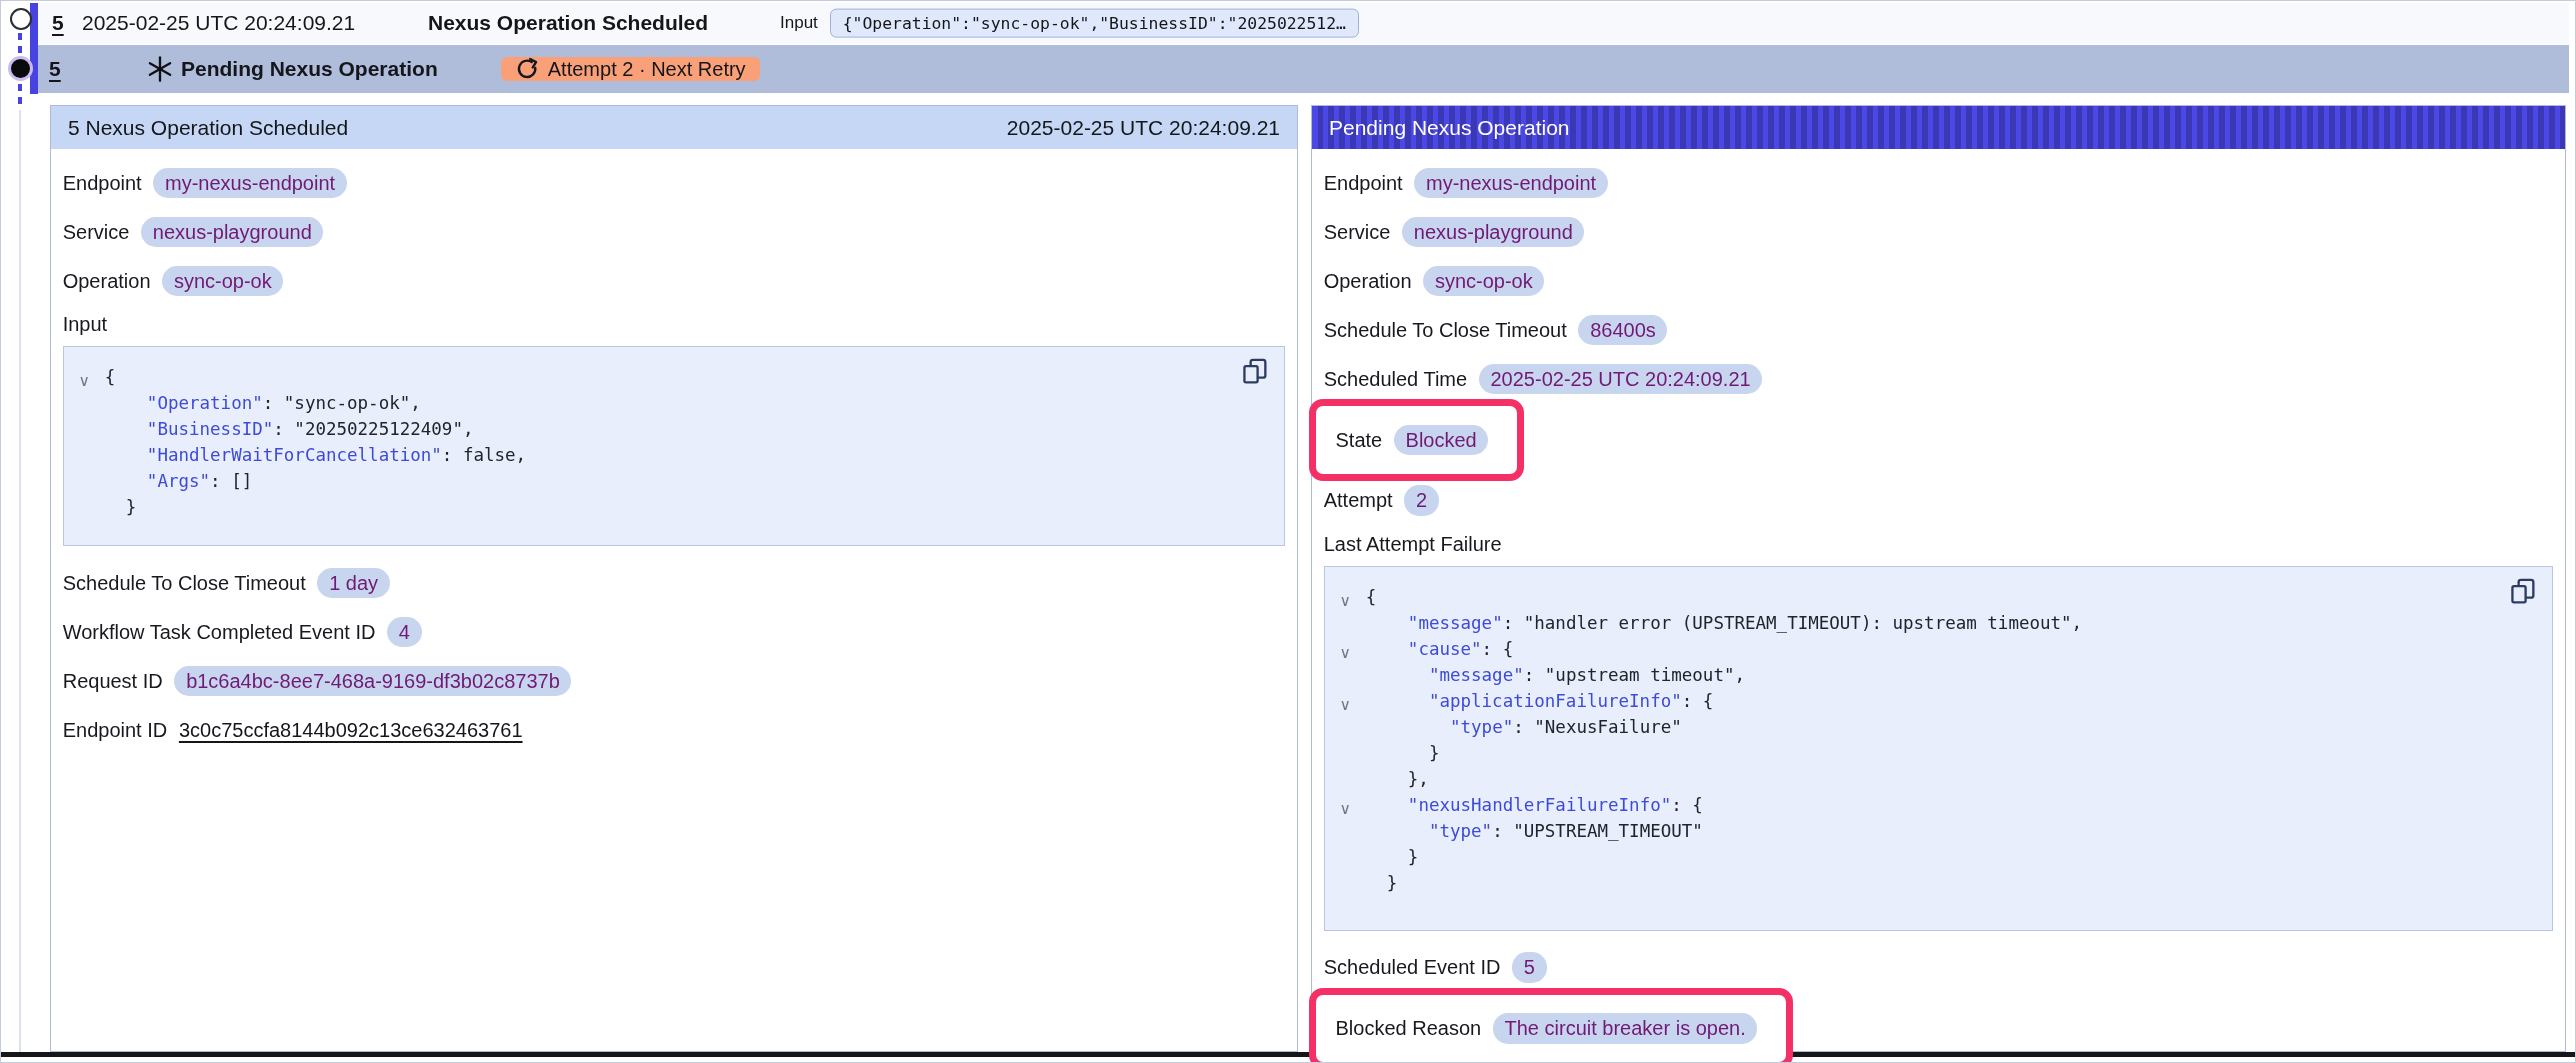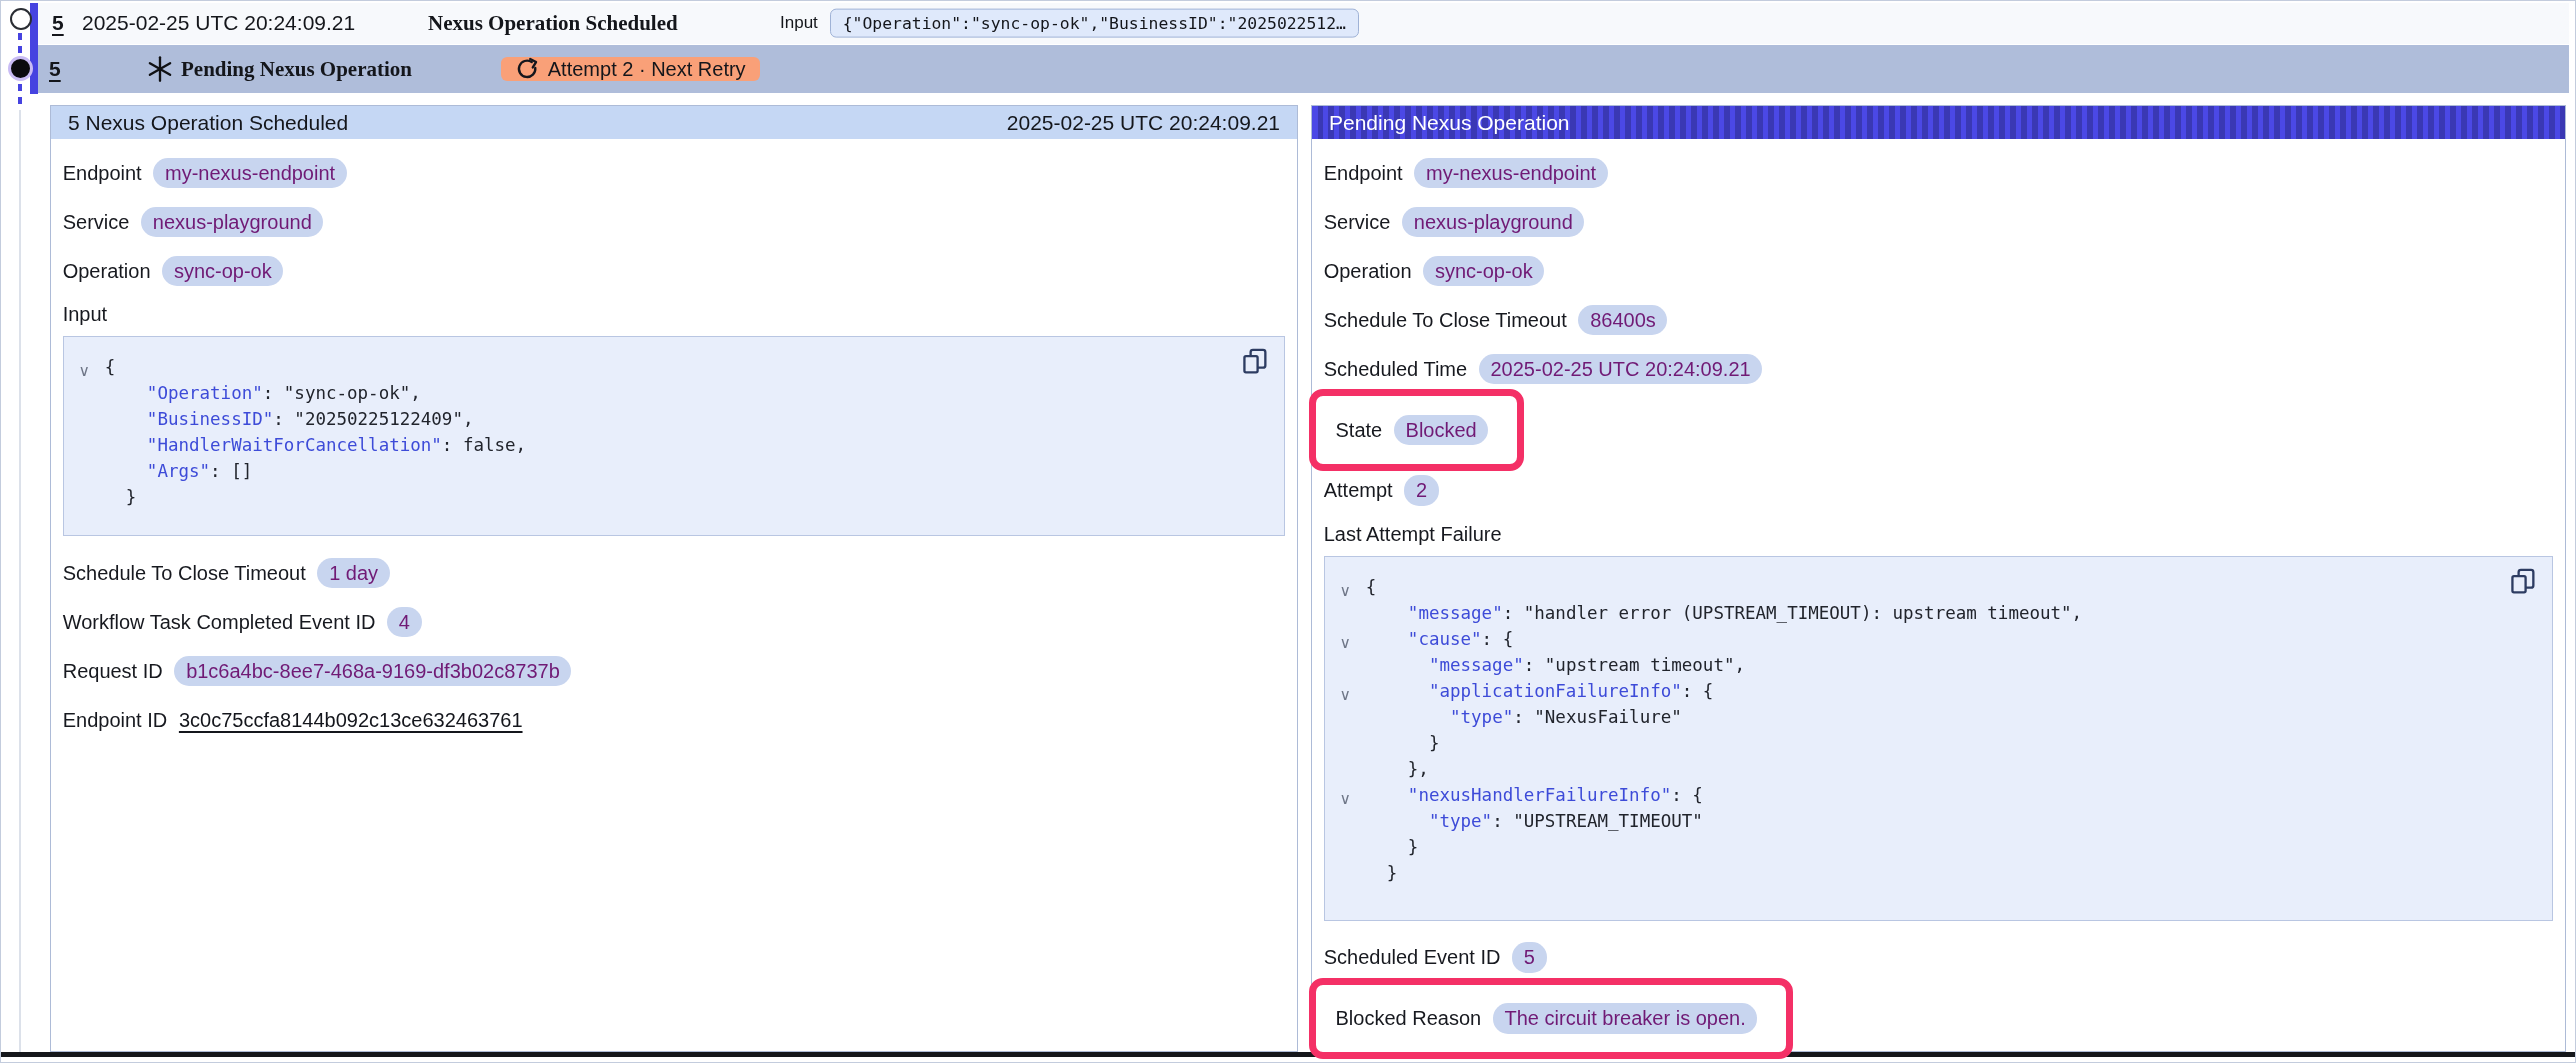--- a/index.html
+++ b/index.html
@@ -33,32 +33,32 @@
   .tl-dash.bottom{top:83px;height:25px;}
   .tl-line{position:absolute;left:18px;top:109px;width:1.6px;height:942px;background:#DCE1EA;}
   .sel-bar{position:absolute;left:29px;top:1.6px;width:7.8px;height:91px;background:var(--accent-indigo);}
   
   .row{position:absolute;left:37px;right:6.2px;}
   .row1{top:1.6px;height:41px;background:var(--row1-bg);}
   .row2{top:44px;height:48px;background:var(--row2-bg);}
   .row .item{position:absolute;top:50%;transform:translateY(-50%);white-space:nowrap;color:#14161B;}
   .evt-id{font-size:21px;font-weight:600;text-decoration:underline;text-underline-offset:3.9px;cursor:pointer;}
   .evt-ts{font-size:21px;}
-  .evt-title{font-size:21px;font-weight:700;font-family:Liberation Serif, serif;}
+  .evt-title{font-size:21px;font-weight:700;}
   .input-label{font-size:17px;color:#3A4049;}
   .input-preview{font-family:"DejaVu Sans Mono",monospace;font-size:16.4px;color:#1A2230;
     background:#DFE9FB;border:1.6px solid #9FB2D6;border-radius:6.2px;padding:3.9px 11.7px;}
   .attempt-badge{display:inline-flex;align-items:center;gap:9.4px;height:24px;padding:0 14px;
     background:var(--orange-badge-bg);border-radius:6.2px;font-size:20px;color:#1A1D27;}
   
   .bottom-rule{position:absolute;left:0;top:1051px;width:100%;height:4.7px;background:#15171B;}
   .panel{position:absolute;top:104px;height:947px;background:#fff;border:1.6px solid var(--panel-border);}
   .panel.left{left:49px;width:1248px;}
   .panel.right{left:1310px;width:1255px;}
-  .panel-header{height:33px;display:flex;align-items:center;justify-content:space-between;
+  .panel-header{height:43px;display:flex;align-items:center;justify-content:space-between;
     padding:0 17px;font-size:21px;color:#14161B;}
   .panel.left .panel-header{background:var(--left-header-bg);}
   .panel.right .panel-header{color:#fff;
     background:repeating-linear-gradient(90deg,var(--stripe-light) 0 5.5px,var(--stripe-dark) 5.5px 11px);}
   .panel-body{padding:17px 12.5px 0 11.7px;}
   .field-row{display:flex;align-items:center;gap:11.7px;min-height:34px;margin-bottom:15px;}
   .field-label{font-size:20px;color:var(--ink);white-space:nowrap;}
   .badge{background:var(--badge-bg);border-radius:15px;padding:3.9px 11.7px;font-size:20px;
     color:#701a75;white-space:nowrap;}
   .field-link{font-size:20px;color:#14161C;text-decoration:underline;text-underline-offset:3.9px;cursor:pointer;white-space:nowrap;}

